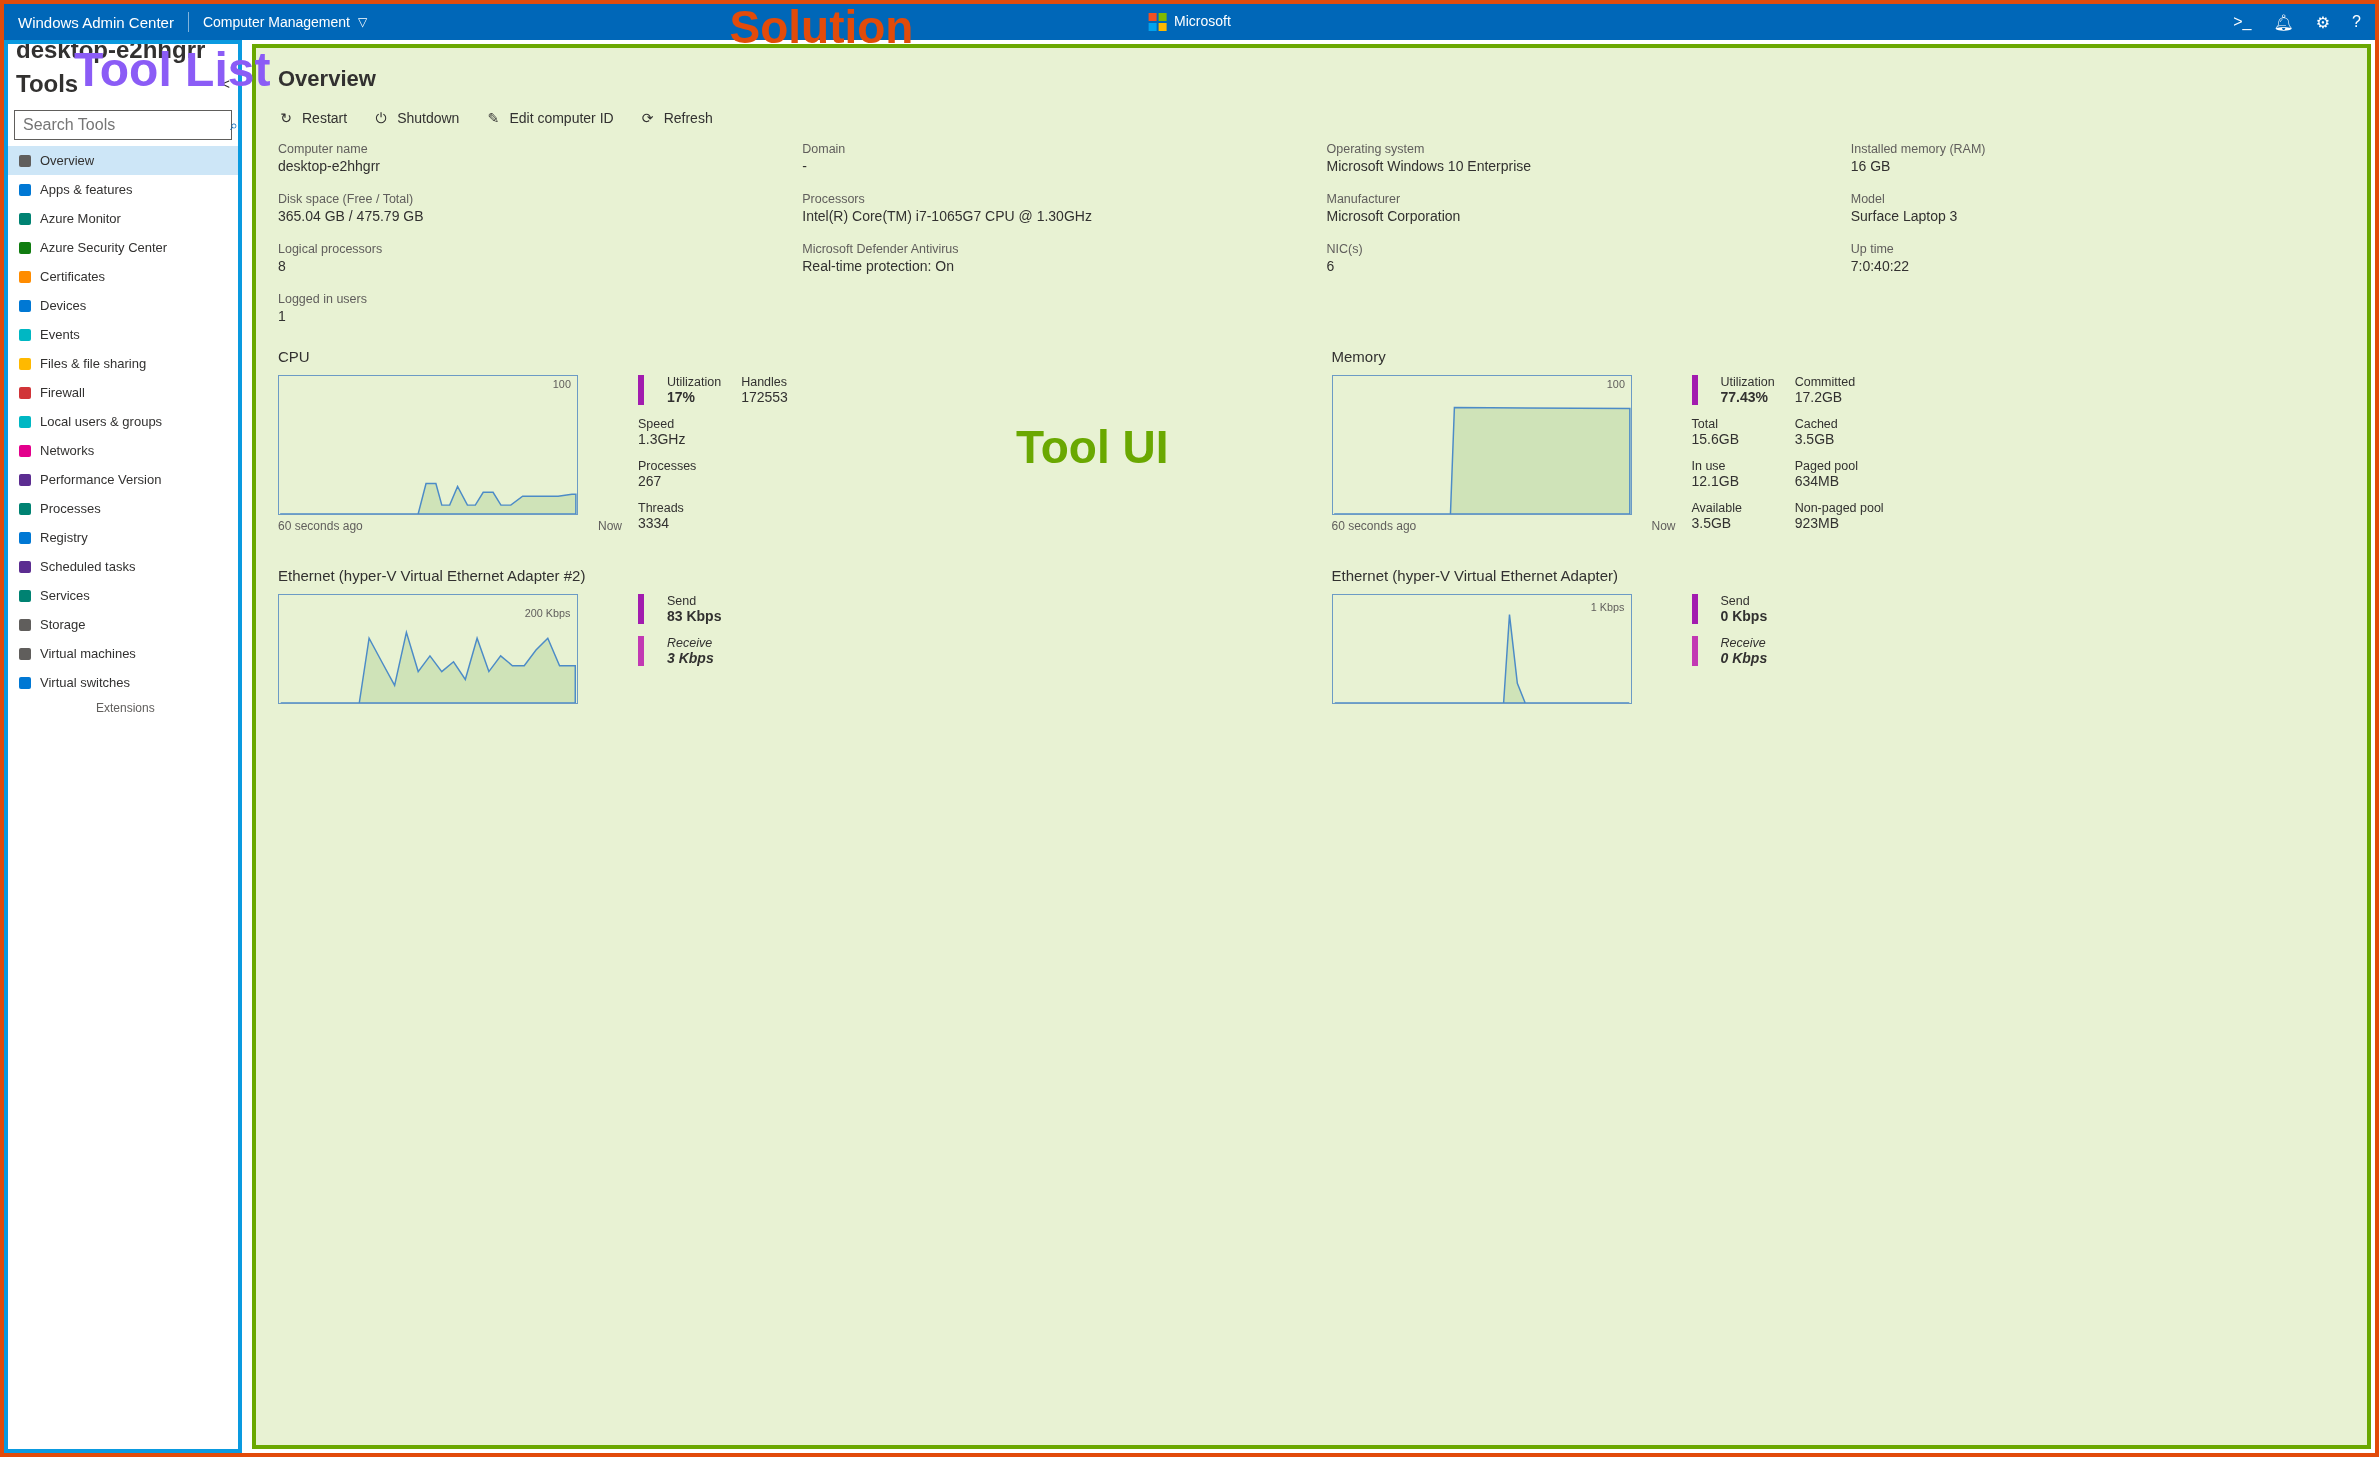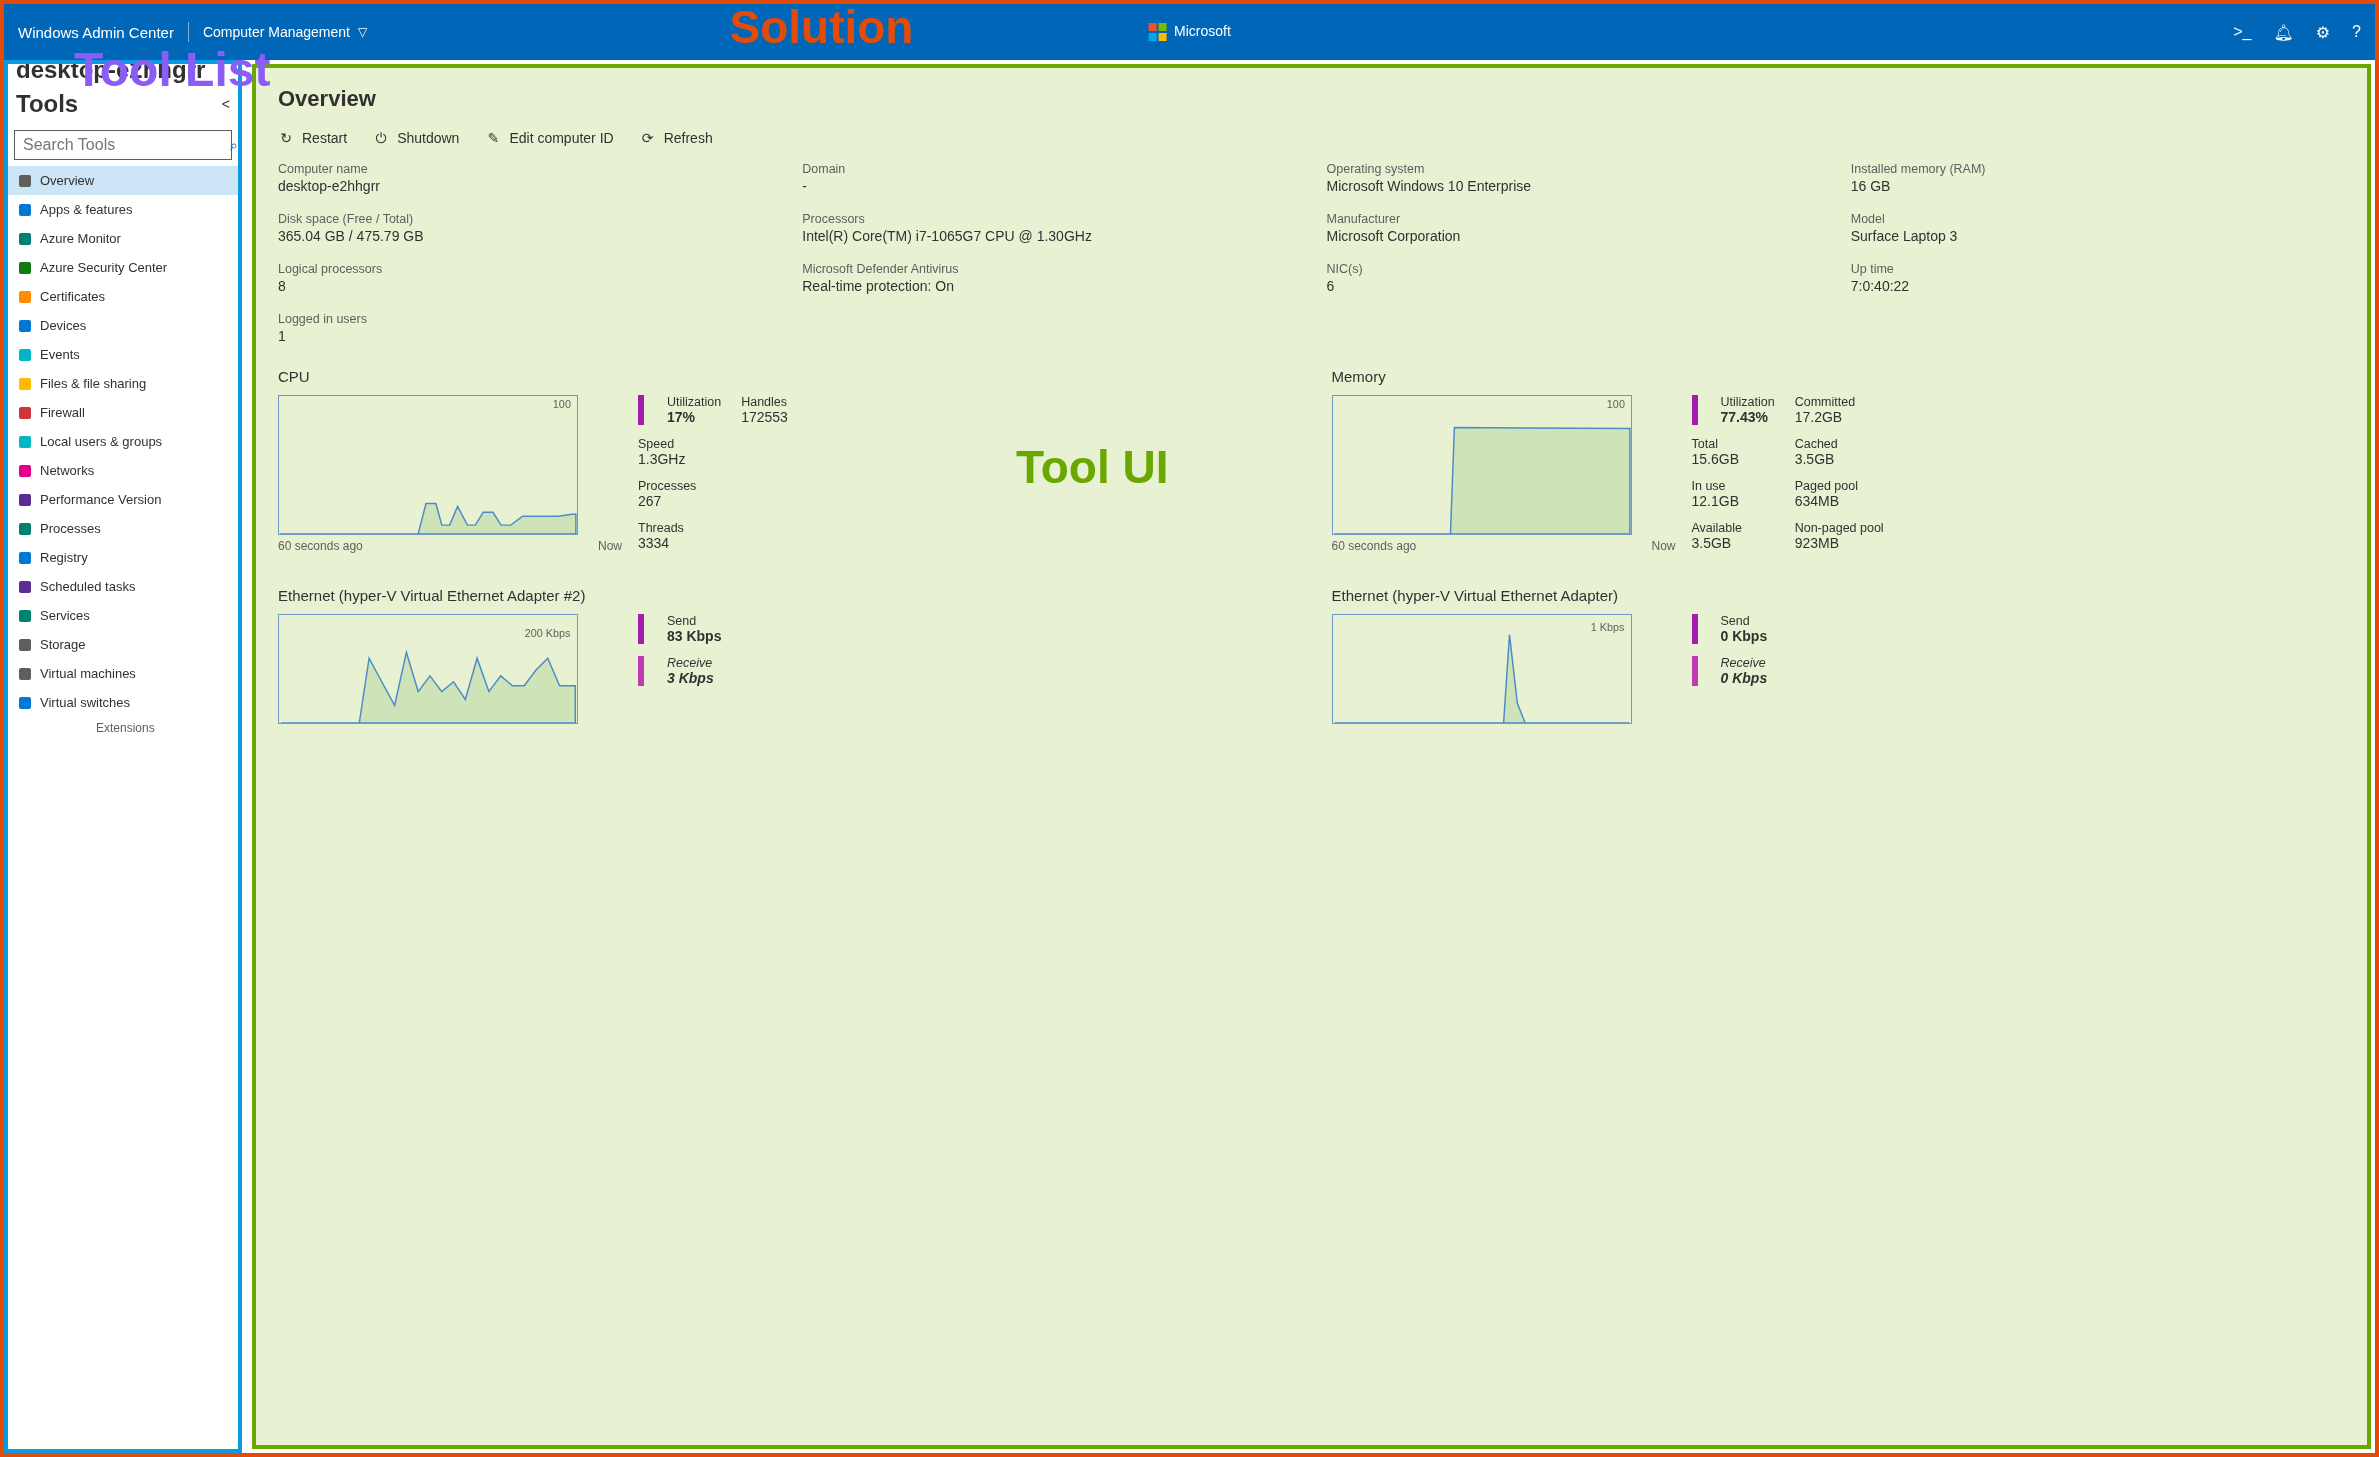--- a/index.html
+++ b/index.html
@@ -9,21 +9,21 @@
   
   .anno { position: absolute; font-weight: 700; color: #e24b0a; z-index: 50; pointer-events: none; }
   .anno-solution { top: -4px; left: 50%; transform: translateX(-460px); font-size: 46px; }
   .anno-toollist { top: 38px; left: 70px; font-size: 48px; color: #8b5cf6; }
   .anno-toolui   { top: 372px; left: 760px; font-size: 46px; color: #6aa801; }
 
   
   .solution-frame { position: relative; flex: 1; border: 4px solid #e24b0a; display: flex; flex-direction: column; min-height: 0; }
 
   
-  .header { height: 56px; background: #0067b8; color: #fff; display: flex; align-items: center; padding: 0 14px; }
+  .header { height: 36px; background: #0067b8; color: #fff; display: flex; align-items: center; padding: 0 14px; }
   .header .title-group { display: flex; align-items: center; gap: 14px; }
   .header .app-title { font-size: 15px; }
   .header .divider { width: 1px; height: 20px; background: rgba(255,255,255,.5); }
   .header .dropdown { display: flex; align-items: center; gap: 8px; cursor: pointer; }
   .header .chev { font-size: 12px; }
   .header .center { position: absolute; left: 50%; transform: translateX(-50%); display: flex; align-items: flex-start; gap: 8px; }
   .header .ms-logo { width: 18px; height: 18px; display: grid; grid-template-columns: 1fr 1fr; grid-template-rows: 1fr 1fr; gap: 2px; }
   .header .ms-logo span:nth-child(1){background:#f25022;}
   .header .ms-logo span:nth-child(2){background:#7fba00;}
   .header .ms-logo span:nth-child(3){background:#00a4ef;}

